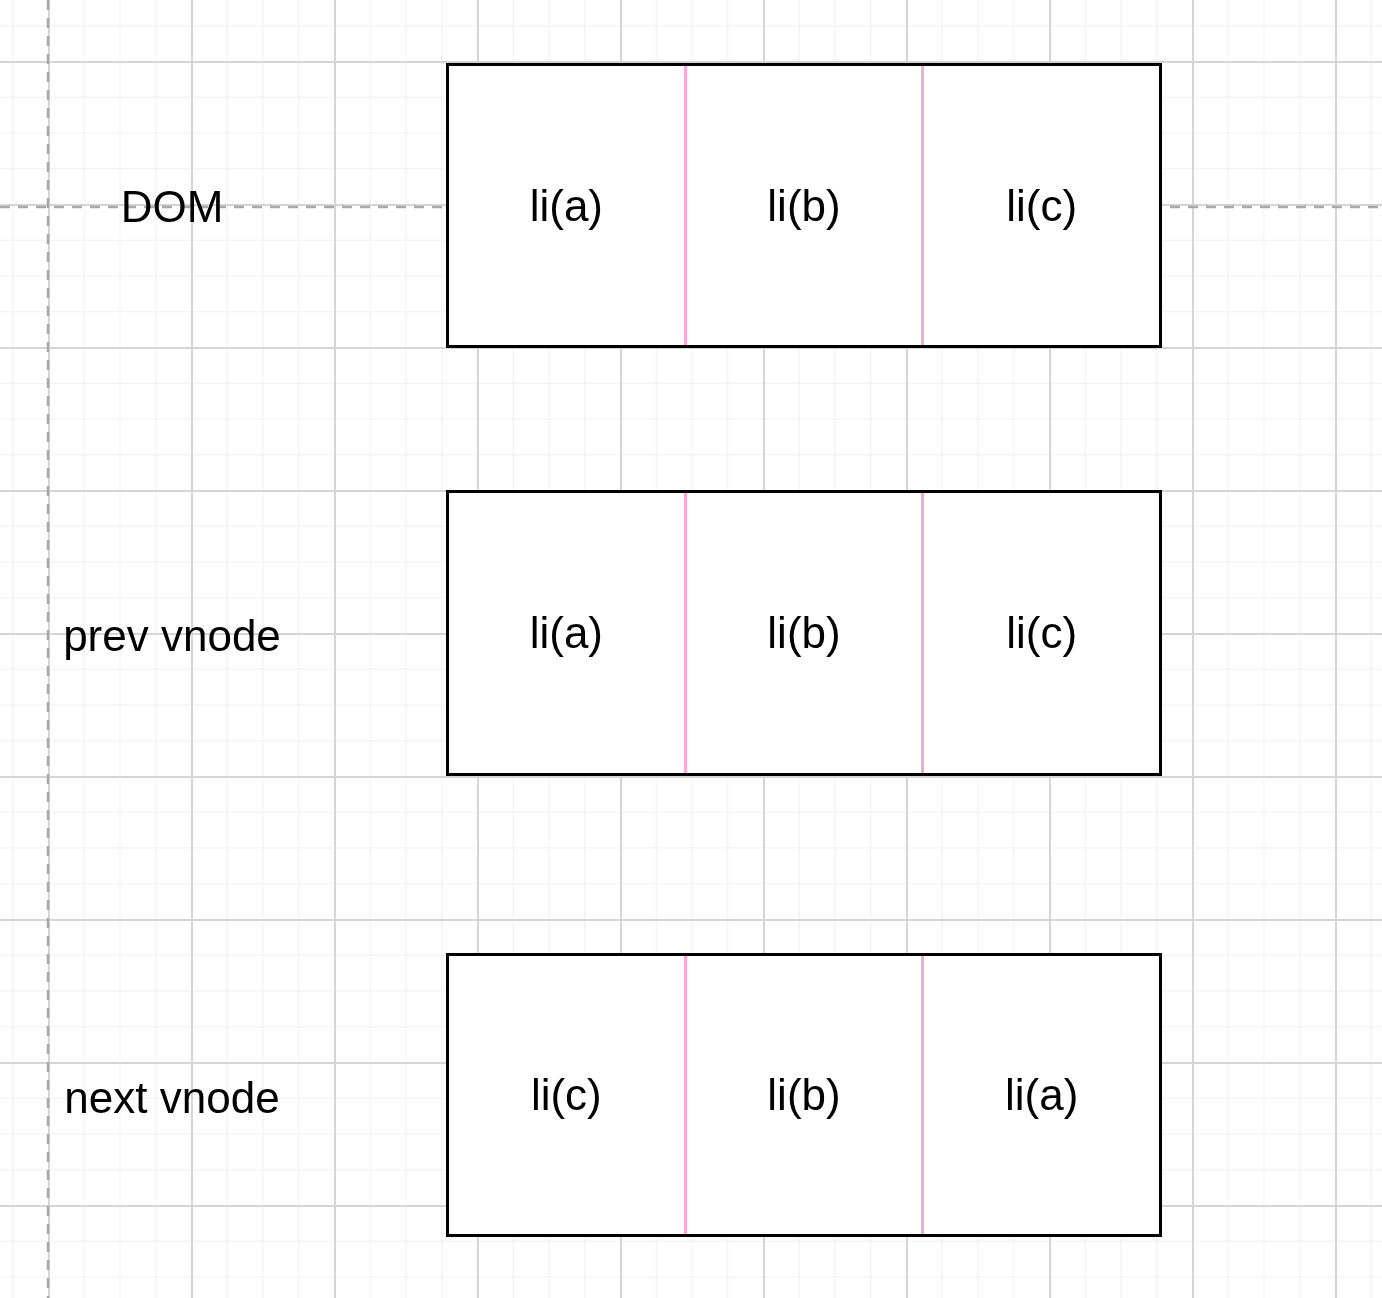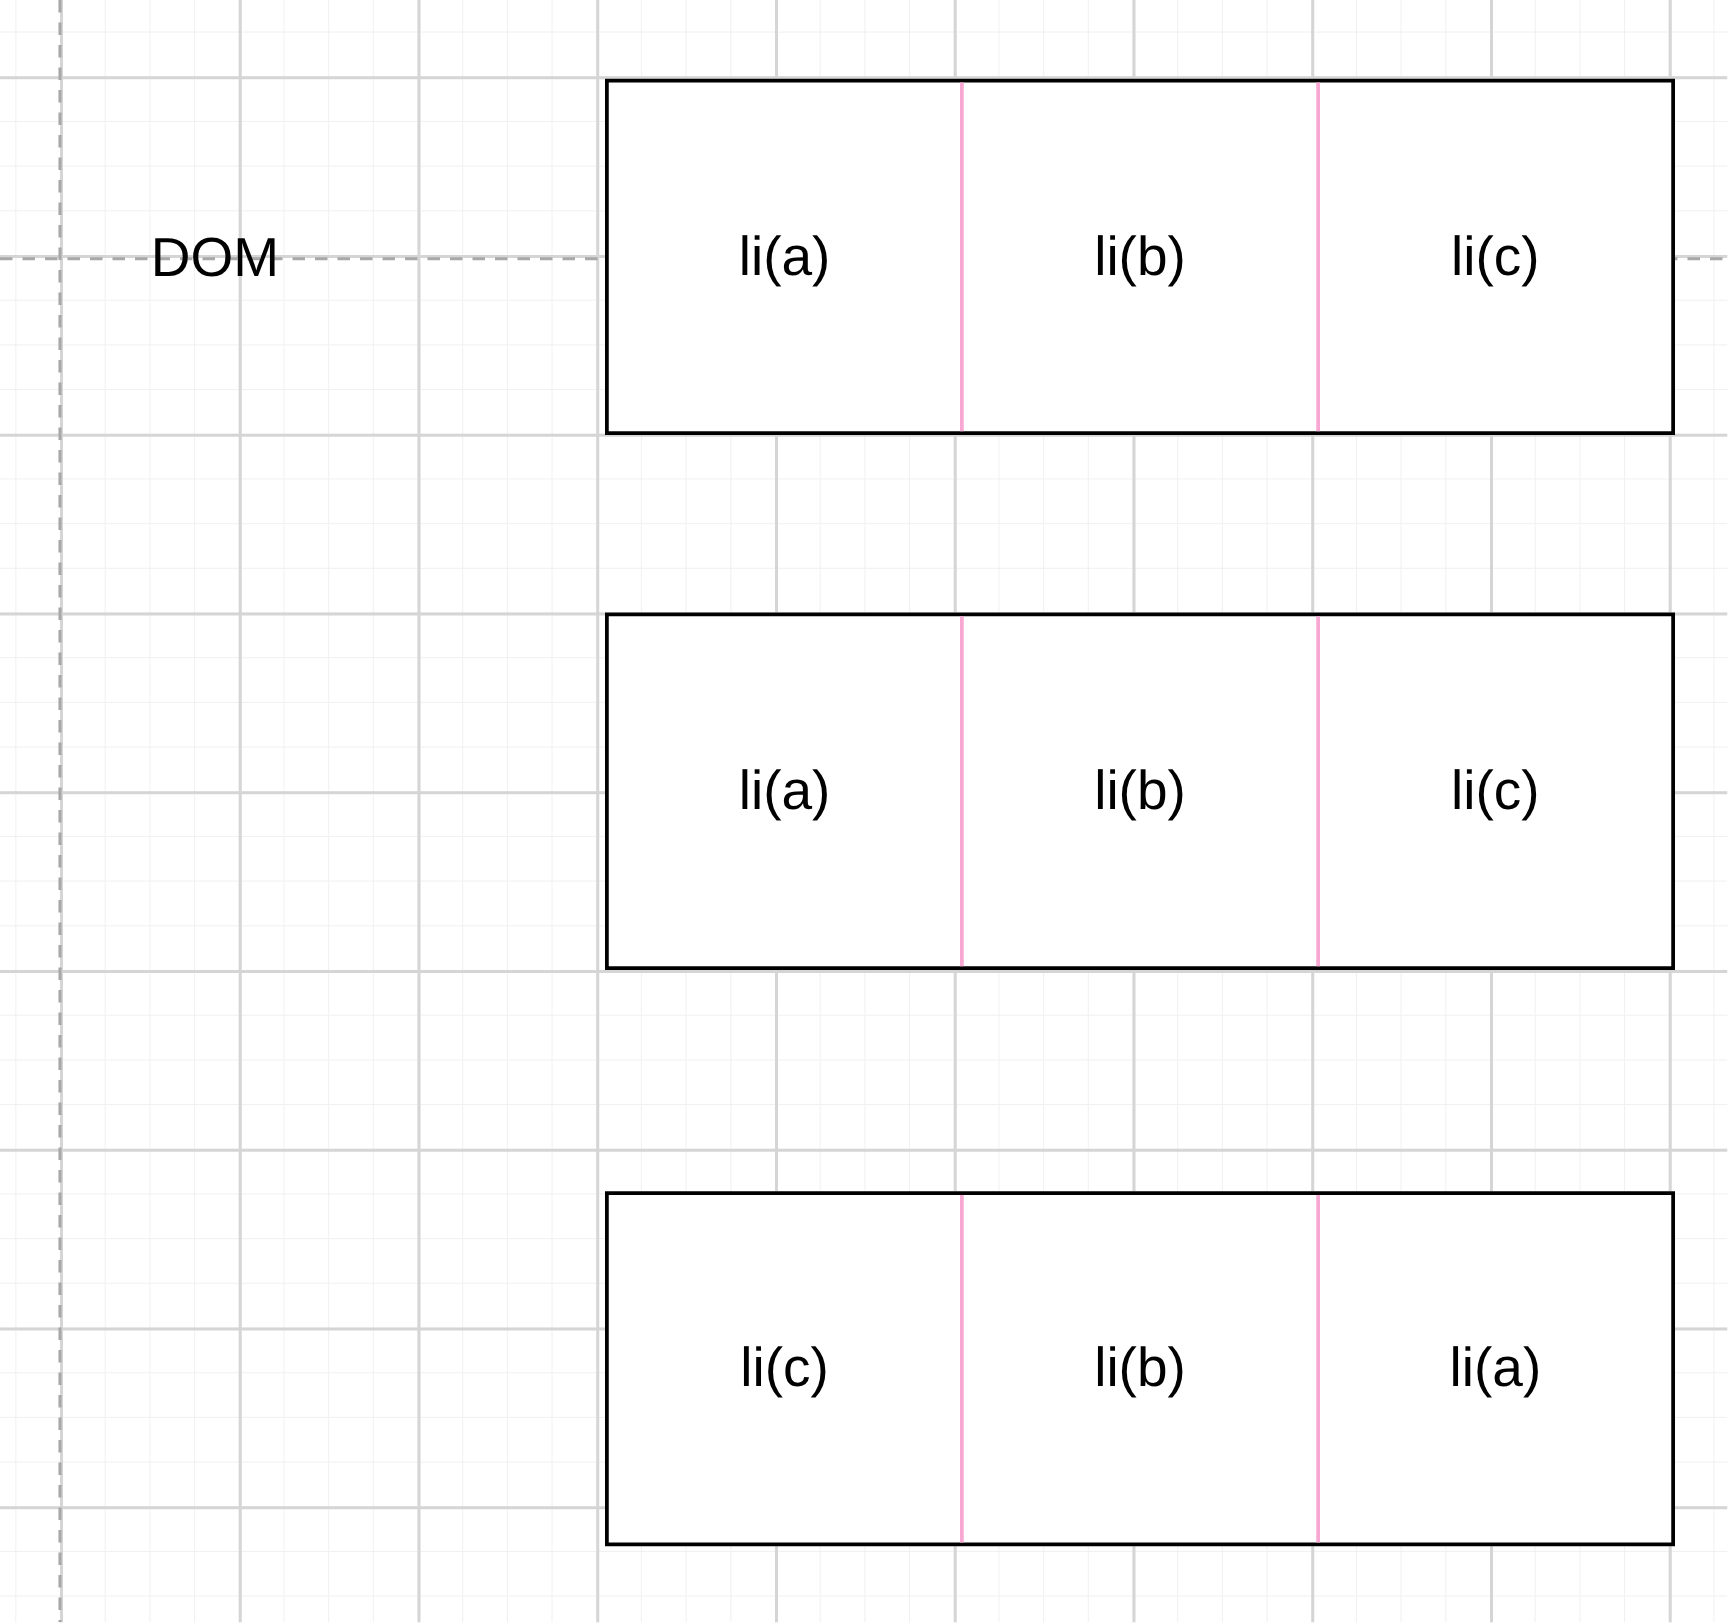--- a/index.html
+++ b/index.html
@@ -37,22 +37,22 @@
     position: absolute;
     left: 0;
     top: 0;
     width: 1382px;
     height: 1298px;
     display: block;
   }
 
   .box-row {
     position: absolute;
-    left: 484px;
-    width: 856px;
+    left: 446px;
+    width: 716px;
     display: flex;
     box-sizing: border-box;
     background: #ffffff;
     border: 3px solid #000000;
   }
   #row-dom  { top: 63px;  height: 285px; }
   #row-prev { top: 490px; height: 286px; }
   #row-next { top: 953px; height: 284px; }
 
   .box-cell {
@@ -95,20 +95,22 @@
 <body>
 
 <div class="canvas">
 
   <svg class="pagebreaks" viewBox="0 0 1382 1298" xmlns="http://www.w3.org/2000/svg">
     <line x1="0" y1="207" x2="1382" y2="207" stroke="#a8a8a8" stroke-width="2.5" stroke-dasharray="10 8"></line>
     <line x1="48" y1="0" x2="48" y2="1298" stroke="#a8a8a8" stroke-width="2.5" stroke-dasharray="10 8"></line>
   </svg>
 
   <div class="row-label" id="label-dom">DOM</div>
+  <div class="row-label" id="label-prev">prev vnode</div>
+  <div class="row-label" id="label-next">next vnode</div>
 
   <div class="box-row" id="row-dom">
     <div class="box-cell">li(a)</div>
     <div class="box-cell">li(b)</div>
     <div class="box-cell">li(c)</div>
   </div>
 
   <div class="box-row" id="row-prev">
     <div class="box-cell">li(a)</div>
     <div class="box-cell">li(b)</div>

